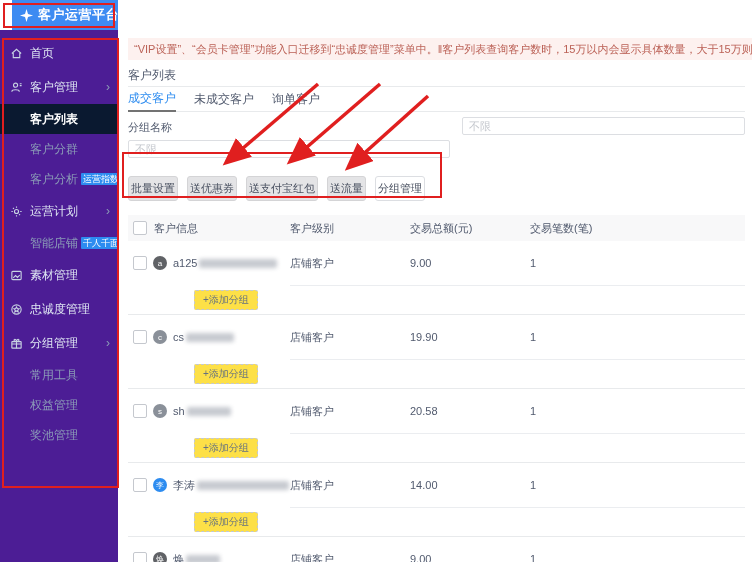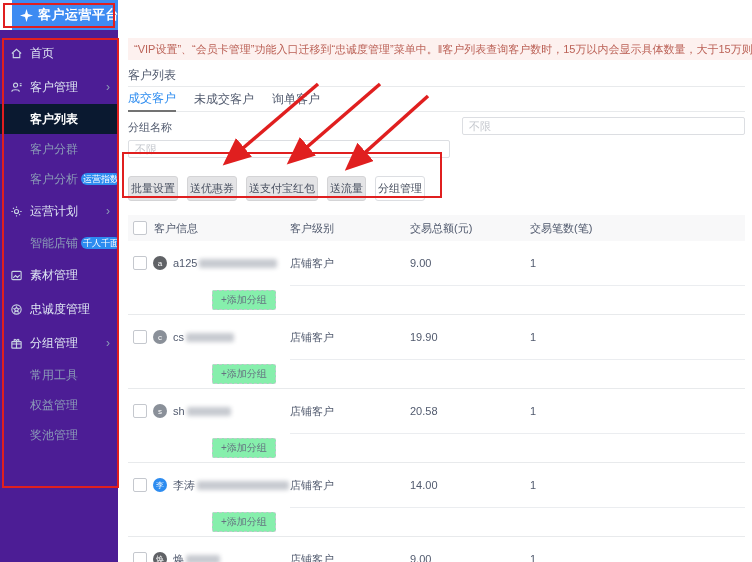--- a/index.html
+++ b/index.html
@@ -10,21 +10,21 @@
           display:flex;align-items:center;padding-left:7px;box-sizing:border-box;gap:4px;}
   .logo{display:inline-flex;width:15px;height:15px;}
   .app-title{color:#fff;font-size:13px;font-weight:bold;letter-spacing:.5px;white-space:nowrap;}
   
   .sidebar{position:absolute;left:0;top:30px;width:118px;height:532px;background:#4c1d95;padding-top:6px;box-sizing:border-box;}
   .s-item{position:relative;display:flex;align-items:center;font-size:12px;cursor:pointer;box-sizing:border-box;white-space:nowrap;}
   .s-item.parent{height:34px;padding-left:10px;color:#dfe7f3;}
   .s-item.child{height:30px;padding-left:30px;color:#8b9cb7;}
   .s-item.child.active{background:#0a1930;color:#ffffff;font-weight:bold;}
   .s-icon{display:inline-flex;width:13px;height:13px;margin-right:7px;flex:none;}
-  .s-badge{background:#2d8cf0;color:#fff;font-size:9px;font-weight:normal;padding:1px 2px;border-radius:6px;margin-left:3px;line-height:10px;}
+  .s-badge{background:#2d8cf0;color:#fff;font-size:9px;font-weight:normal;padding:1px 2px;border-radius:1px;margin-left:3px;line-height:10px;}
   .s-chev{position:absolute;right:8px;font-size:12px;color:#8b9cb7;}
   
   .main{position:absolute;left:118px;top:0;width:634px;height:562px;background:#fff;box-sizing:border-box;padding-left:10px;}
   .notice{margin-top:38px;height:22px;line-height:22px;background:#fdf1ef;color:#bb6156;font-size:11px;
           padding:0 6px;white-space:nowrap;overflow:hidden;}
   .page-title-row{margin-top:4px;margin-right:7px;height:22px;line-height:22px;font-size:12px;color:#515a6e;border-bottom:1px solid #e8eaec;}
   .tabs{display:flex;gap:18px;margin-right:7px;height:24px;align-items:center;border-bottom:1px solid #e8eaec;font-size:12px;color:#515a6e;}
   .tab{height:23px;line-height:22px;cursor:pointer;}
   .tab.active{color:#2d8cf0;border-bottom:2px solid #737373;}
   .filters{display:flex;gap:12px;margin-right:7px;margin-top:4px;}
@@ -45,21 +45,21 @@
   .c-info{display:flex;align-items:center;padding-left:5px;}
   .cb{display:inline-block;width:12px;height:12px;border:1px solid #c5c8ce;border-radius:2px;background:#fff;flex:none;cursor:pointer;}
   .thead .c-info span.hlabel{margin-left:7px;}
   .trow{height:44px;}
   .avatar{width:14px;height:14px;border-radius:50%;margin-left:6px;display:inline-flex;align-items:center;justify-content:center;
           color:#fff;font-size:8px;flex:none;}
   .cust-name{margin-left:6px;white-space:nowrap;display:inline-flex;align-items:center;}
   .name-redacted{display:inline-block;height:9px;background:#c7cad0;border-radius:2px;margin-left:2px;filter:blur(2px);}
   .subrow{position:relative;height:29px;}
   .subrow::before{content:'';position:absolute;left:162px;right:0;top:0;border-top:1px solid #ebedf0;}
-  .add-group{margin-left:84px;margin-top:5px;height:20px;padding:0 8px;font-size:10px;color:#657180;background:#86efac;
+  .add-group{margin-left:66px;margin-top:5px;height:20px;padding:0 8px;font-size:10px;color:#657180;background:#fde047;
              border:1px dashed #c5c8ce;border-radius:2px;cursor:pointer;font-family:inherit;}
   .rgroup{border-bottom:1px solid #e8eaec;}
   
   .anno{position:absolute;border:2px solid #e01f1f;box-sizing:border-box;pointer-events:none;}
   .rect1{left:3px;top:3px;width:112px;height:25px;}
   .rect2{left:2px;top:38px;width:117px;height:450px;}
   .rect3{left:122px;top:152px;width:320px;height:46px;}
   .anno-arrows{position:absolute;left:0;top:0;pointer-events:none;}
 </style>
 </head>

